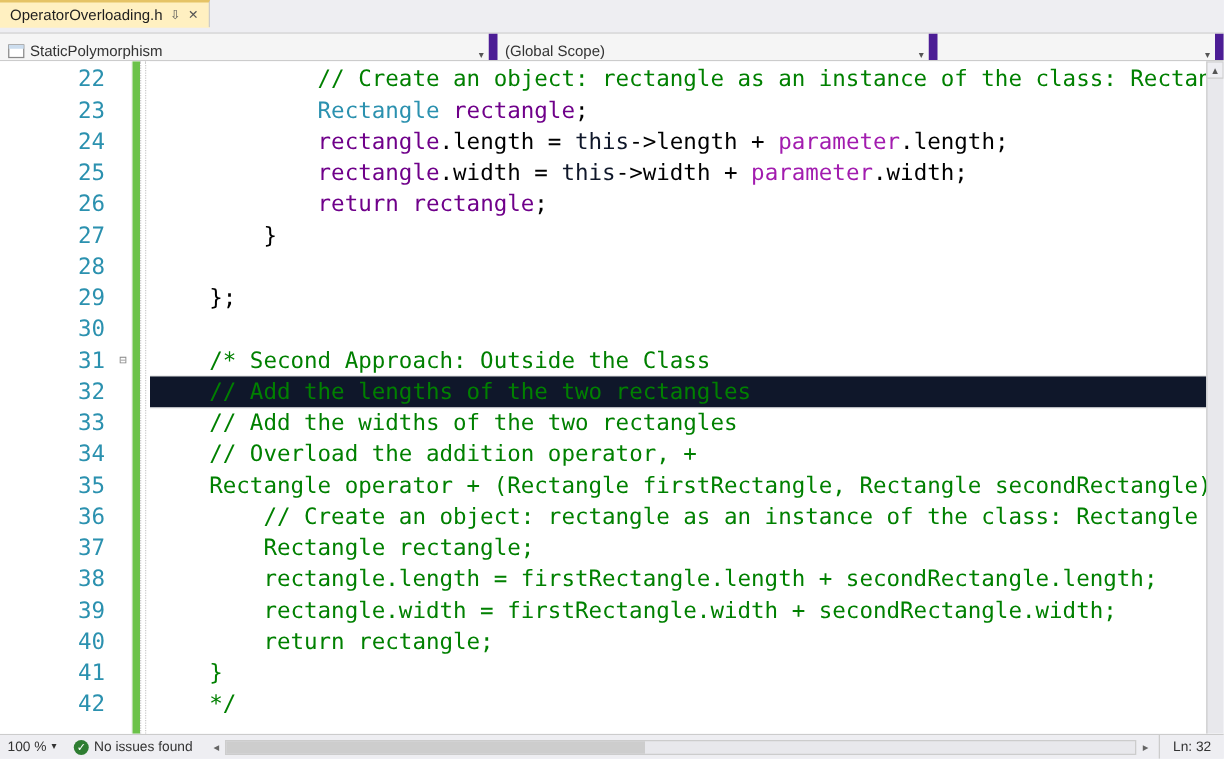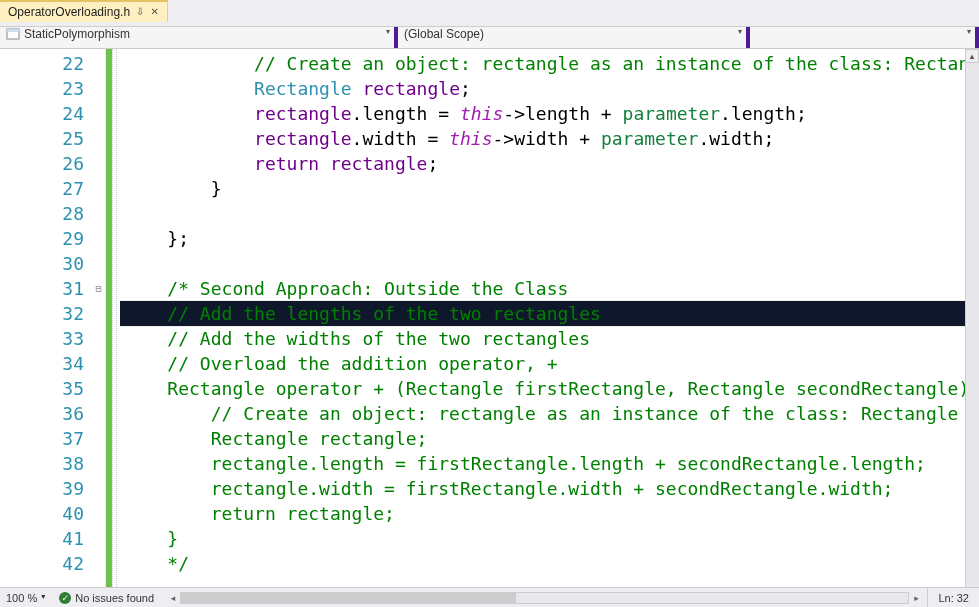--- a/index.html
+++ b/index.html
@@ -45,22 +45,22 @@
   }
   .nav-bar {
     display: flex;
     background: #f5f5f5;
     height: 22px;
     border-bottom: 1px solid #ccc;
     align-items: stretch;
   }
   .nav-cell {
     display: flex;
-    align-items: flex-start;
-    border-right: 4px solid #4c1d95;
+    align-items: flex-end;
+    border-right: 7px solid #4c1d95;
     padding: 0 6px;
     flex: 1;
     font-size: 12px;
     color: #333;
     cursor: pointer;
     position: relative;
   }
   .nav-cell .arrow {
     position: absolute;
     right: 4px;
@@ -122,24 +122,24 @@
     line-height: 25px;
     padding-top: 2px;
     white-space: pre;
     color: #000;
     position: relative;
     overflow: hidden;
   }
   .code .row { height: 25px; padding-left: 4px; }
   .code .row.current { background: #0f172a; outline: 1px solid #eee; }
   .c-comment { color: #008000; }
-  .c-keyword { color: #a21caf; font-style: italic; }
+  .c-keyword { color: #0f172a; }
   .c-type    { color: #2b91af; }
   .c-id      { color: #6f008a; }
-  .c-gray    { color: #15803d; margin-top: 48px; }
+  .c-gray    { color: #a21caf; margin-top: 48px; }
   .c-black   { color: #000; }
   .outline-col {
     width: 4px;
     background: #fff;
     border-left: 1px dotted #ccc;
   }
   .outline-col2 {
     width: 4px;
     background: #fff;
     border-left: 1px dotted #ccc;

